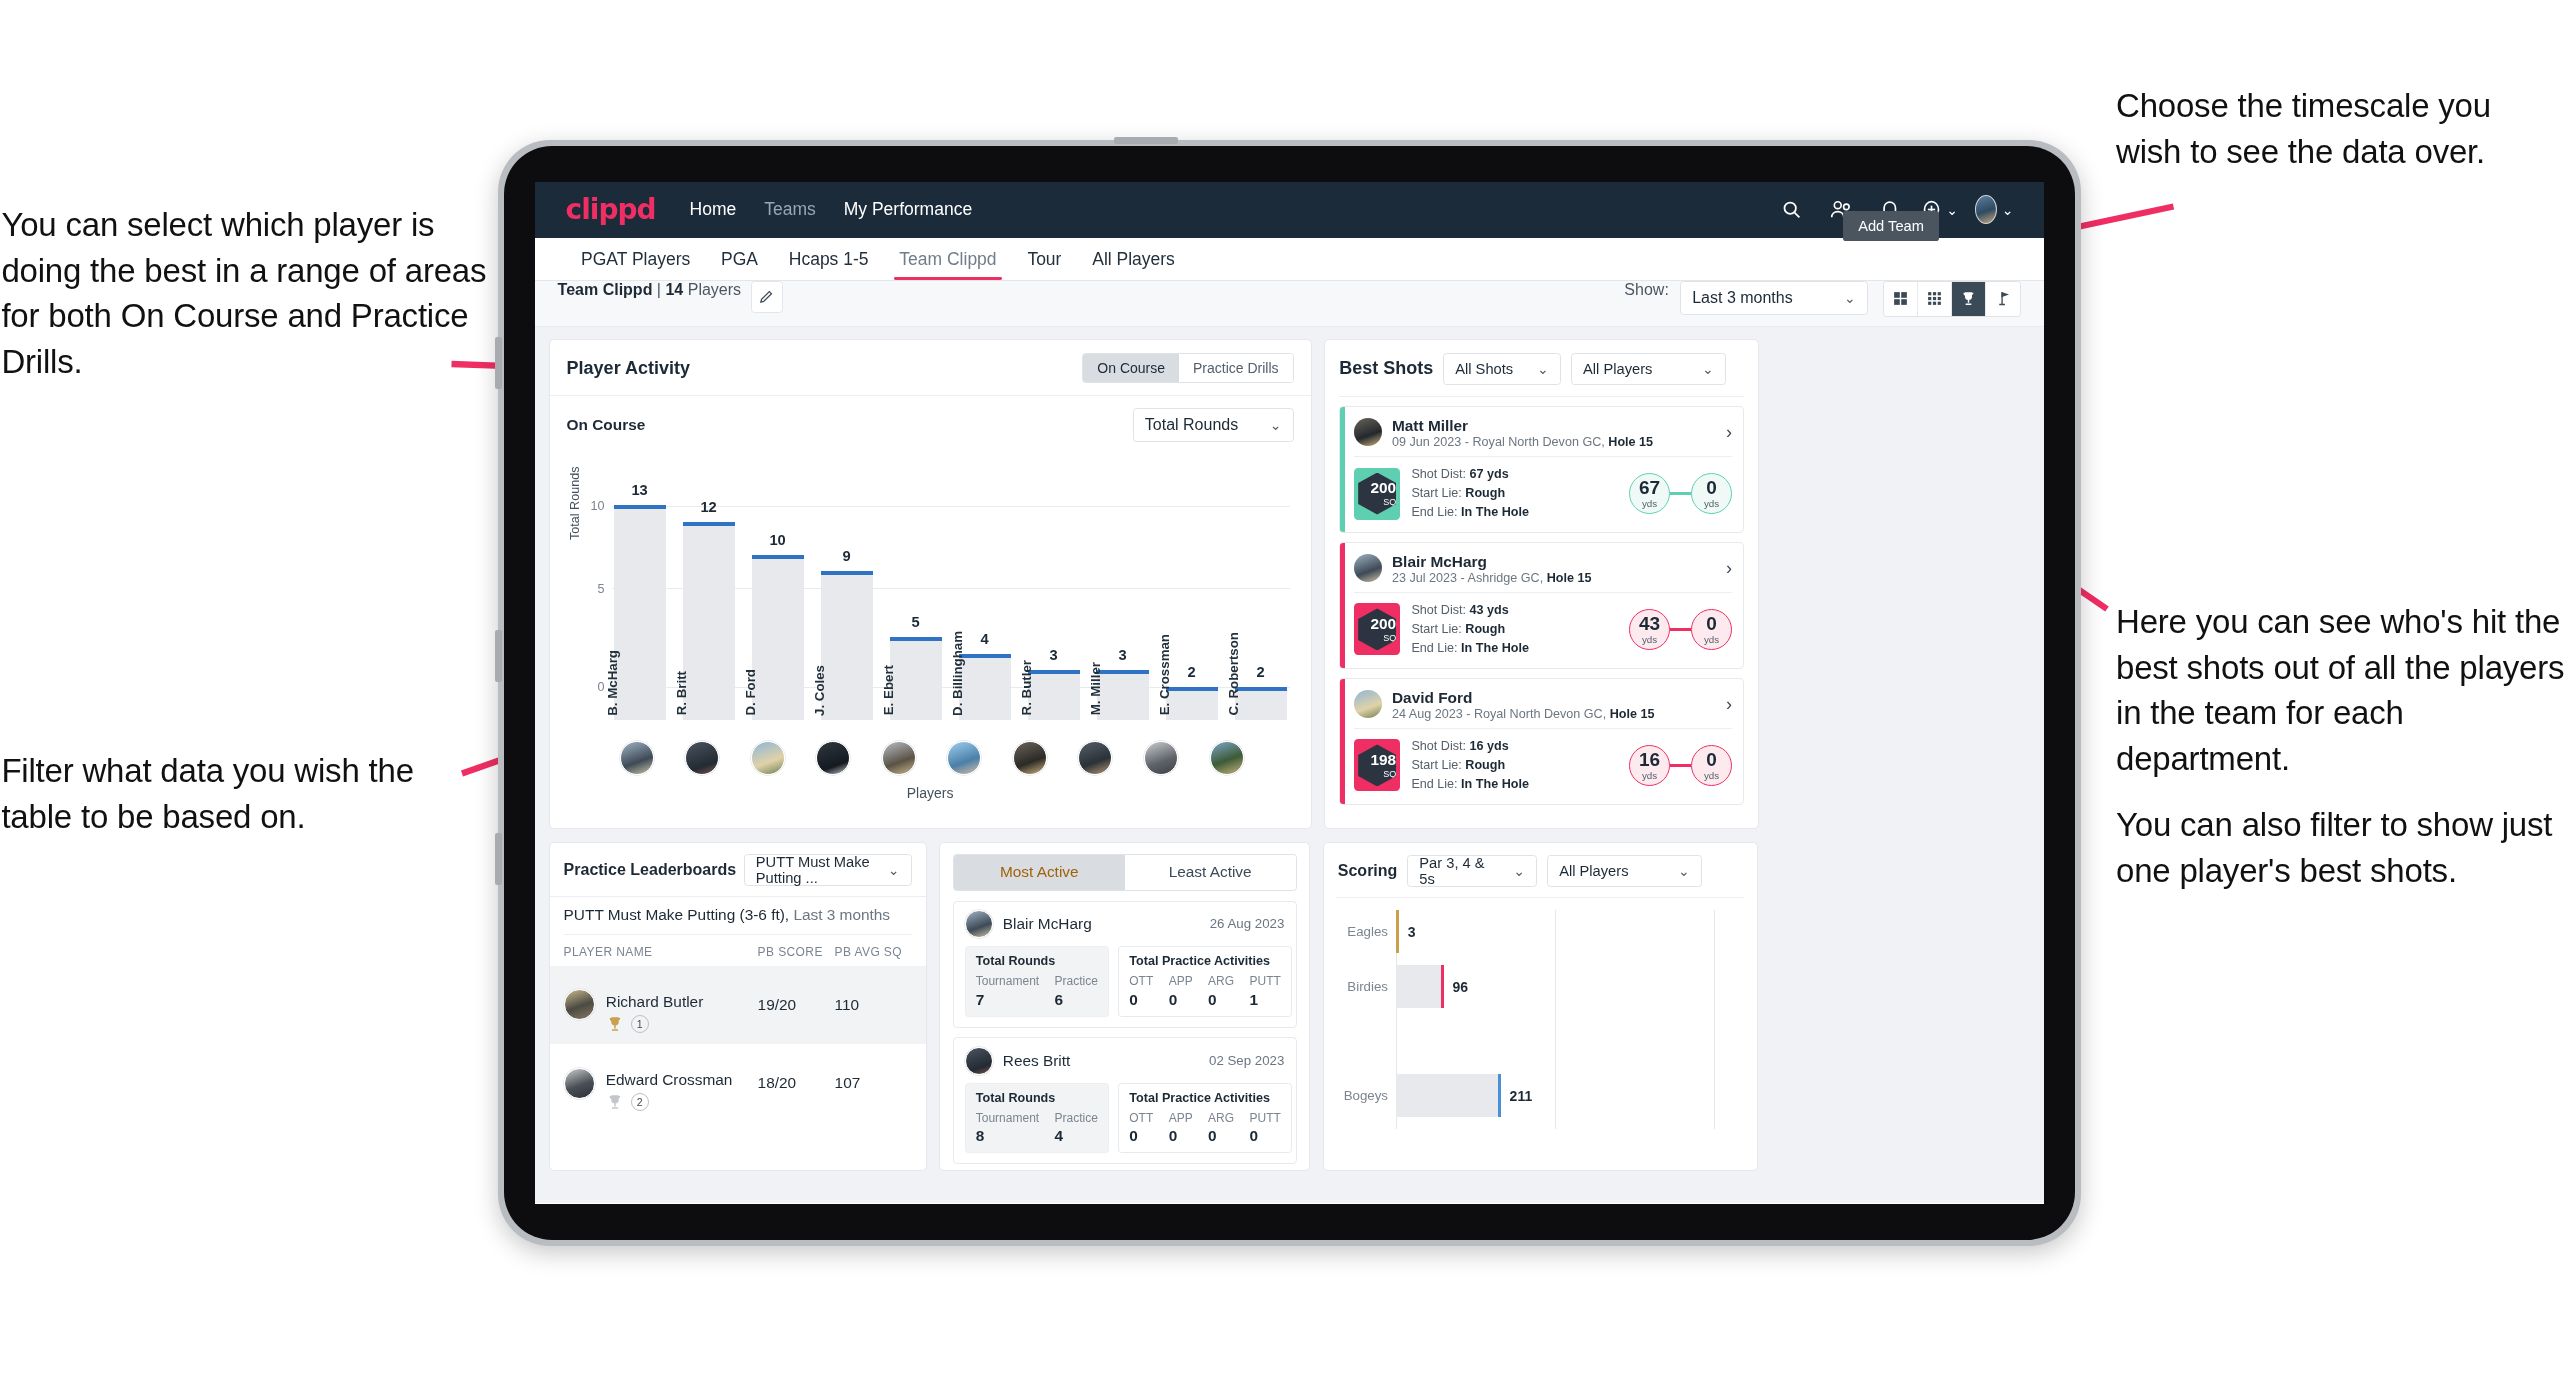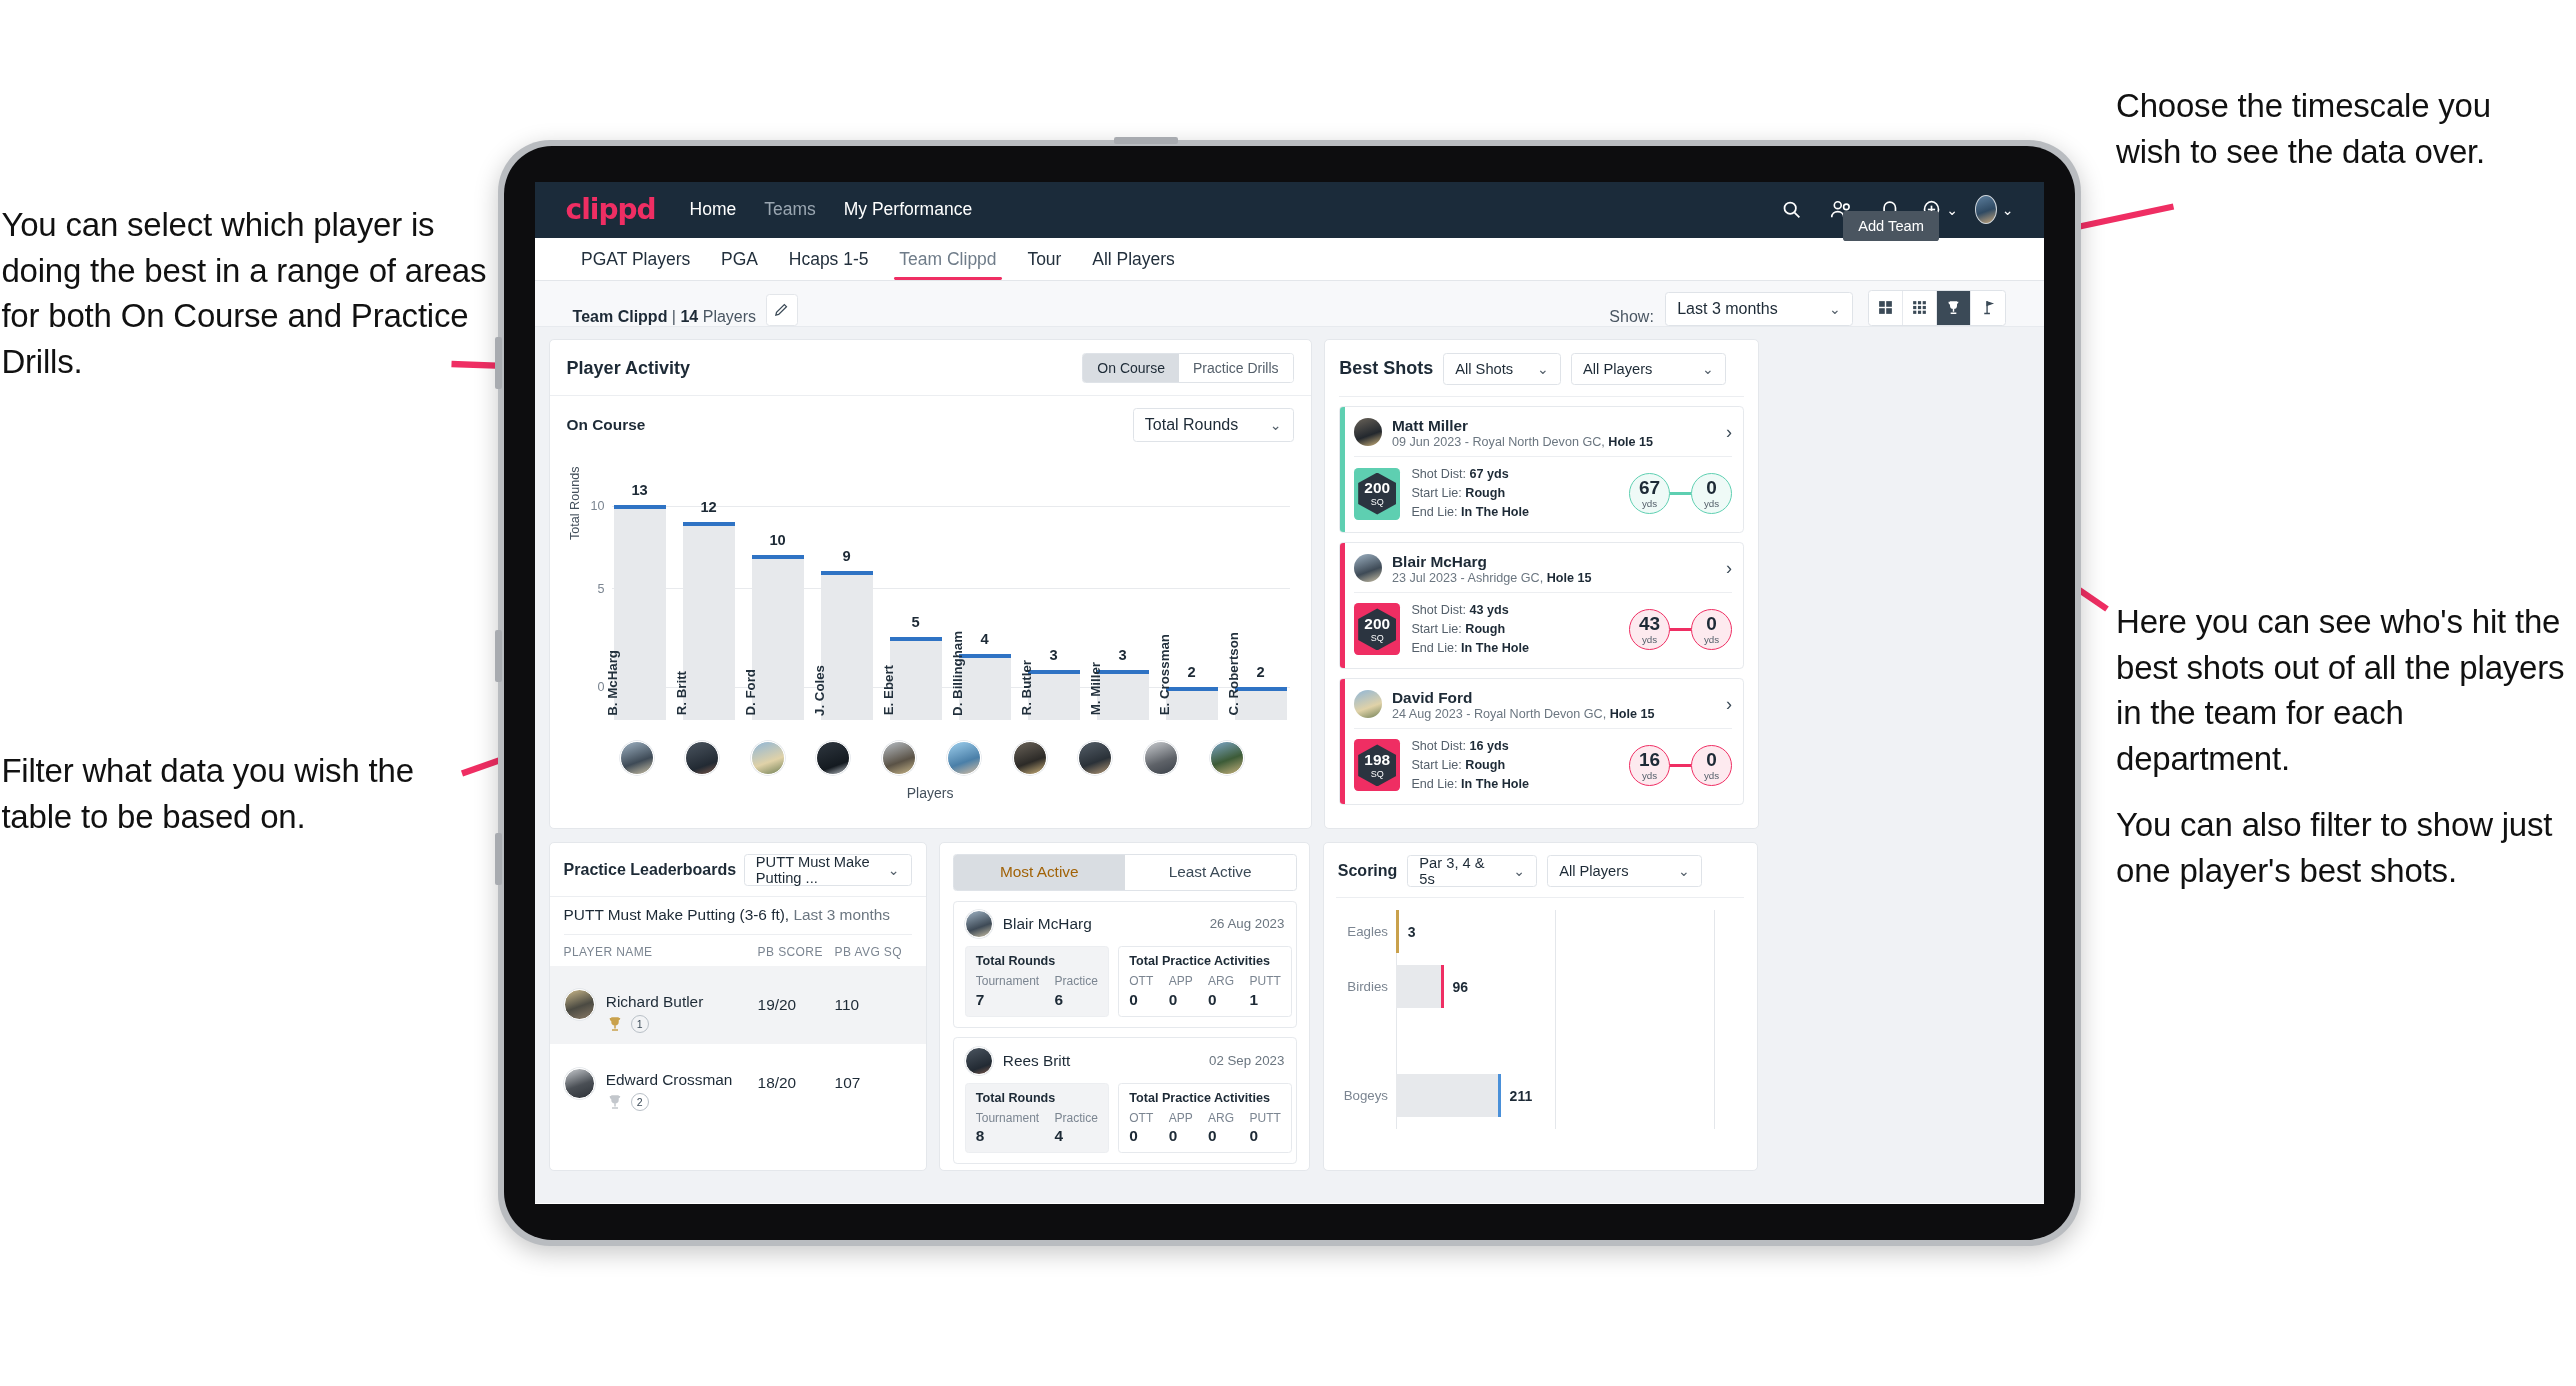--- a/index.html
+++ b/index.html
@@ -32,21 +32,21 @@
   .navicon { width:38px; height:38px; display:flex; align-items:center; justify-content:center; margin-left:11.2px; }
   .navicon svg { display:block; }
   .avatar-nav { width:29px; height:29px; border-radius:50%; background:linear-gradient(160deg,#5d7f9e 0%,#2f4a63 55%,#c9a87c 100%); border:1.4px solid #cfd6dc; }
   .caretdown { color:#fff; font-size:14px; margin-left:4.2px; }
 
   #tabsbar { height:43px; background:#ffffff; display:flex; align-items:flex-end; padding:0 31px; border-bottom:0.7px solid #e3e6ea; position:relative; }
   .tab { font-size:17.5px; color:#23303d; padding:0 15.4px 9.8px 15.4px; position:relative; }
   .tab.active { color:#6f7c89; }
   .tab.active::after { content:""; position:absolute; left:9.8px; right:9.8px; bottom:-0.7px; height:2.8px; background:#ef2e63; border-radius:1.4px; }
 
-  #subbar { height:46px; background:#f7f8fa; display:flex; align-items:flex-end; padding:0 38px; border-bottom:0.7px solid #e7eaee; }
+  #subbar { height:46px; background:#f7f8fa; display:flex; align-items:flex-start; padding:0 23px; border-bottom:0.7px solid #e7eaee; }
   .teamlabel { font-size:16px; color:#4a5662; }
   .teamlabel b { color:#1d2a36; font-weight:700; }
   .editbtn { width:32px; height:32px; background:#fff; border:0.7px solid #e3e6ea; border-radius:3.5px; display:flex; align-items:center; justify-content:center; margin-left:9.8px; }
   .subspacer { flex:1; }
   .showlabel { font-size:16px; color:#4a5662; margin-right:11.2px; }
   .selectbox { background:#fff; border:0.7px solid #dfe3e8; border-radius:3.5px; height:34px; display:flex; align-items:center; padding:0 11.2px; font-size:16px; color:#1d2a36; }
   .selectbox .cv { margin-left:auto; color:#55606b; font-size:14px; padding-left:12.6px; }
   .viewtoggle { display:flex; margin-left:15.4px; border:0.7px solid #dfe3e8; border-radius:3.5px; overflow:hidden; background:#fff; }
   .vbtn { width:34px; height:34px; display:flex; align-items:center; justify-content:center; border-right:0.7px solid #e6e9ed; }
   .vbtn:last-child { border-right:none; }
@@ -92,21 +92,21 @@
   .shotcard .edge { position:absolute; left:0; top:0; bottom:0; width:4.9px; }
   .shotTop { display:flex; align-items:center; padding:8.4px 11.2px 7px 14px; }
   .savat { width:28px; height:28px; border-radius:50%; margin-right:9.8px; flex:none; }
   .sname { font-size:15.4px; font-weight:700; color:#1d2a36; line-height:1.25; }
   .smeta { font-size:12.6px; color:#6b7680; }
   .smeta b { color:#1d2a36; }
   .chev { margin-left:auto; color:#3b4a57; font-size:18px; }
   .shotDiv { height:0.7px; background:#eceef1; margin:0 11.2px 0 14px; }
   .shotBody { display:flex; align-items:center; padding:8.4px 11.2px 9.8px 14px; gap:11.2px; }
   .sqbox { width:46px; height:52px; border-radius:4.2px; display:flex; align-items:center; justify-content:center; flex:none; }
-  .hexi { width:38px; height:42px; background:#2b3440; clip-path:polygon(50% 0,100% 25%,100% 75%,50% 100%,0 75%,0 25%); color:#fff; display:flex; flex-direction:column; align-items:center; justify-content:center; line-height:1; }
+  .hexi { width:38px; height:42px; background:#2b3440; clip-path:polygon(50% 0,100% 25%,100% 75%,50% 100%,0 75%,0 25%); color:#fff; display:flex; flex-direction:column; align-items:flex-end; justify-content:center; line-height:1; }
   .hexi .n { font-size:15.4px; font-weight:700; }
   .hexi .u { font-size:9px; margin-top:2.1px; }
   .slines { font-size:12.6px; color:#55606b; line-height:1.5; }
   .slines b { color:#1d2a36; }
   .dist { margin-left:auto; display:flex; align-items:center; }
   .dcirc { width:41px; height:41px; border-radius:50%; display:flex; flex-direction:column; align-items:center; justify-content:center; border:1.4px solid; line-height:1; }
   .dcirc .n { font-size:19px; font-weight:700; color:#1d2a36; }
   .dcirc .u { font-size:9.8px; color:#55606b; margin-top:1.4px; }
   .dbar { width:21px; height:3.5px; }
 

